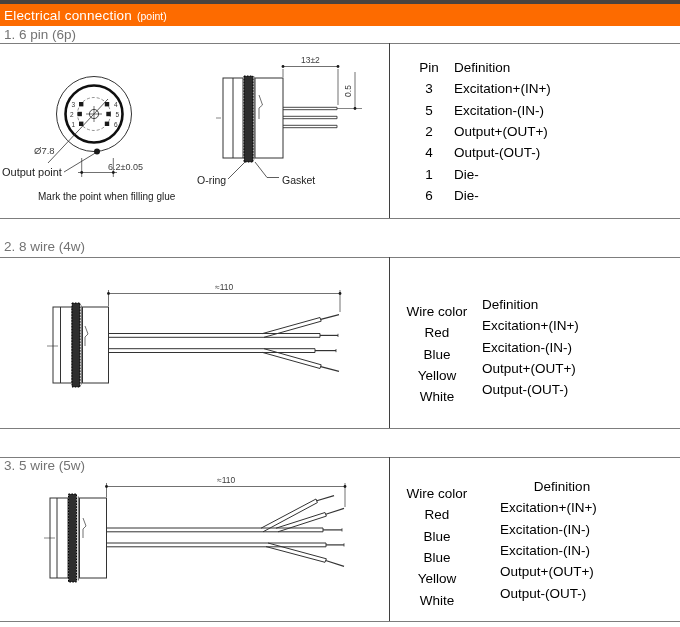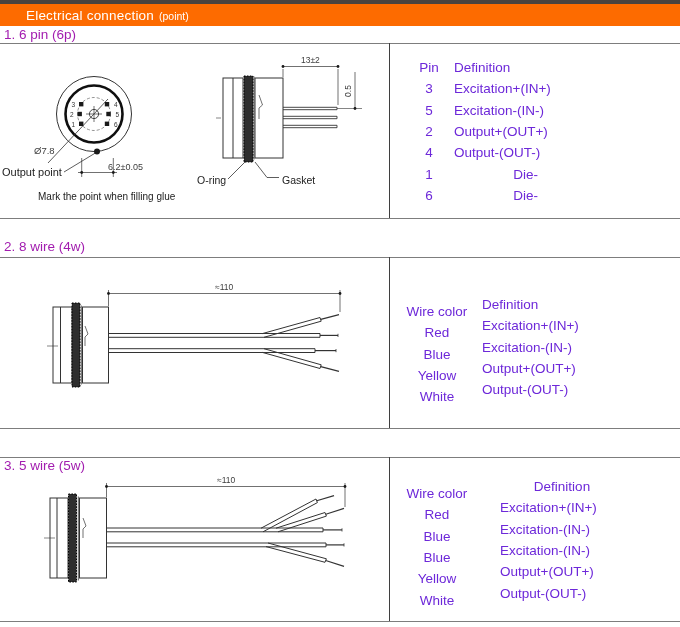--- a/index.html
+++ b/index.html
@@ -1,38 +1,38 @@
 <!DOCTYPE html>
 <html><head>
 <meta charset="utf-8">
 <style>
   html,body{margin:0;padding:0;background:#fff;}
   #page{position:relative;width:680px;height:627px;background:#ffffff;
         font-family:"Liberation Sans",sans-serif;overflow:hidden;}
   .topbar{position:absolute;left:0;top:0;width:680px;height:4px;background:#4a433f;}
   .banner{position:absolute;left:0;top:4px;width:680px;height:22px;background:#fd6b00;
-          color:#ffffff;display:flex;align-items:center;padding-left:26px;box-sizing:border-box;}
+          color:#ffffff;display:flex;align-items:center;padding-left:4px;box-sizing:border-box;}
   .banner .t{font-size:13.5px;letter-spacing:.2px;}
   .banner .u{font-size:10.5px;margin-left:5px;margin-top:2px;}
-  .heading{position:absolute;left:4px;font-size:13.5px;color:#a21caf;}
+  .heading{position:absolute;left:4px;font-size:13.5px;color:#737373;}
   .hline{position:absolute;left:0;width:680px;height:1px;background:#7d7d7d;}
   .vline{position:absolute;left:389px;width:1px;background:#3f3f3f;}
   .diagram{position:absolute;}
   svg text{font-family:"Liberation Sans",sans-serif;}
   .dimtxt{font-size:8.5px;fill:#3d3d3d;}
   .diatxt{font-size:9.5px;fill:#3d3d3d;}
   .lbltxt{font-size:10.5px;fill:#222;}
   .pinnum{font-size:6.5px;fill:#333;}
   .note1{position:absolute;left:2px;top:166px;font-size:11px;color:#222;}
   .note2{position:absolute;left:2px;top:191px;font-size:10px;color:#222;padding-left:36px;}
-  .tbl{position:absolute;font-size:13.5px;color:#6d28d9;}
+  .tbl{position:absolute;font-size:13.5px;color:#000000;}
   .trow{display:flex;align-items:center;height:21.3px;}
   .c1p{width:34px;text-align:center;}
   .c2p{margin-left:8px;width:150px;}
-  .die .c2p{width:84px;text-align:right;}
+  .die .c2p{width:84px;text-align:left;}
   .c1w{width:66px;text-align:center;margin-top:14px;}
   .c2w{margin-left:12px;width:170px;}
   .t5 .hdrrow .c2w{width:160px;text-align:center;}
   .t5 .trow .c2w.val{padding-left:18px;width:152px;}
   .pintbl{left:412px;top:57px;}
   .w4tbl{left:404px;top:294px;}
   .w5tbl{left:404px;top:476px;}
 </style>
 </head>
 <body>

